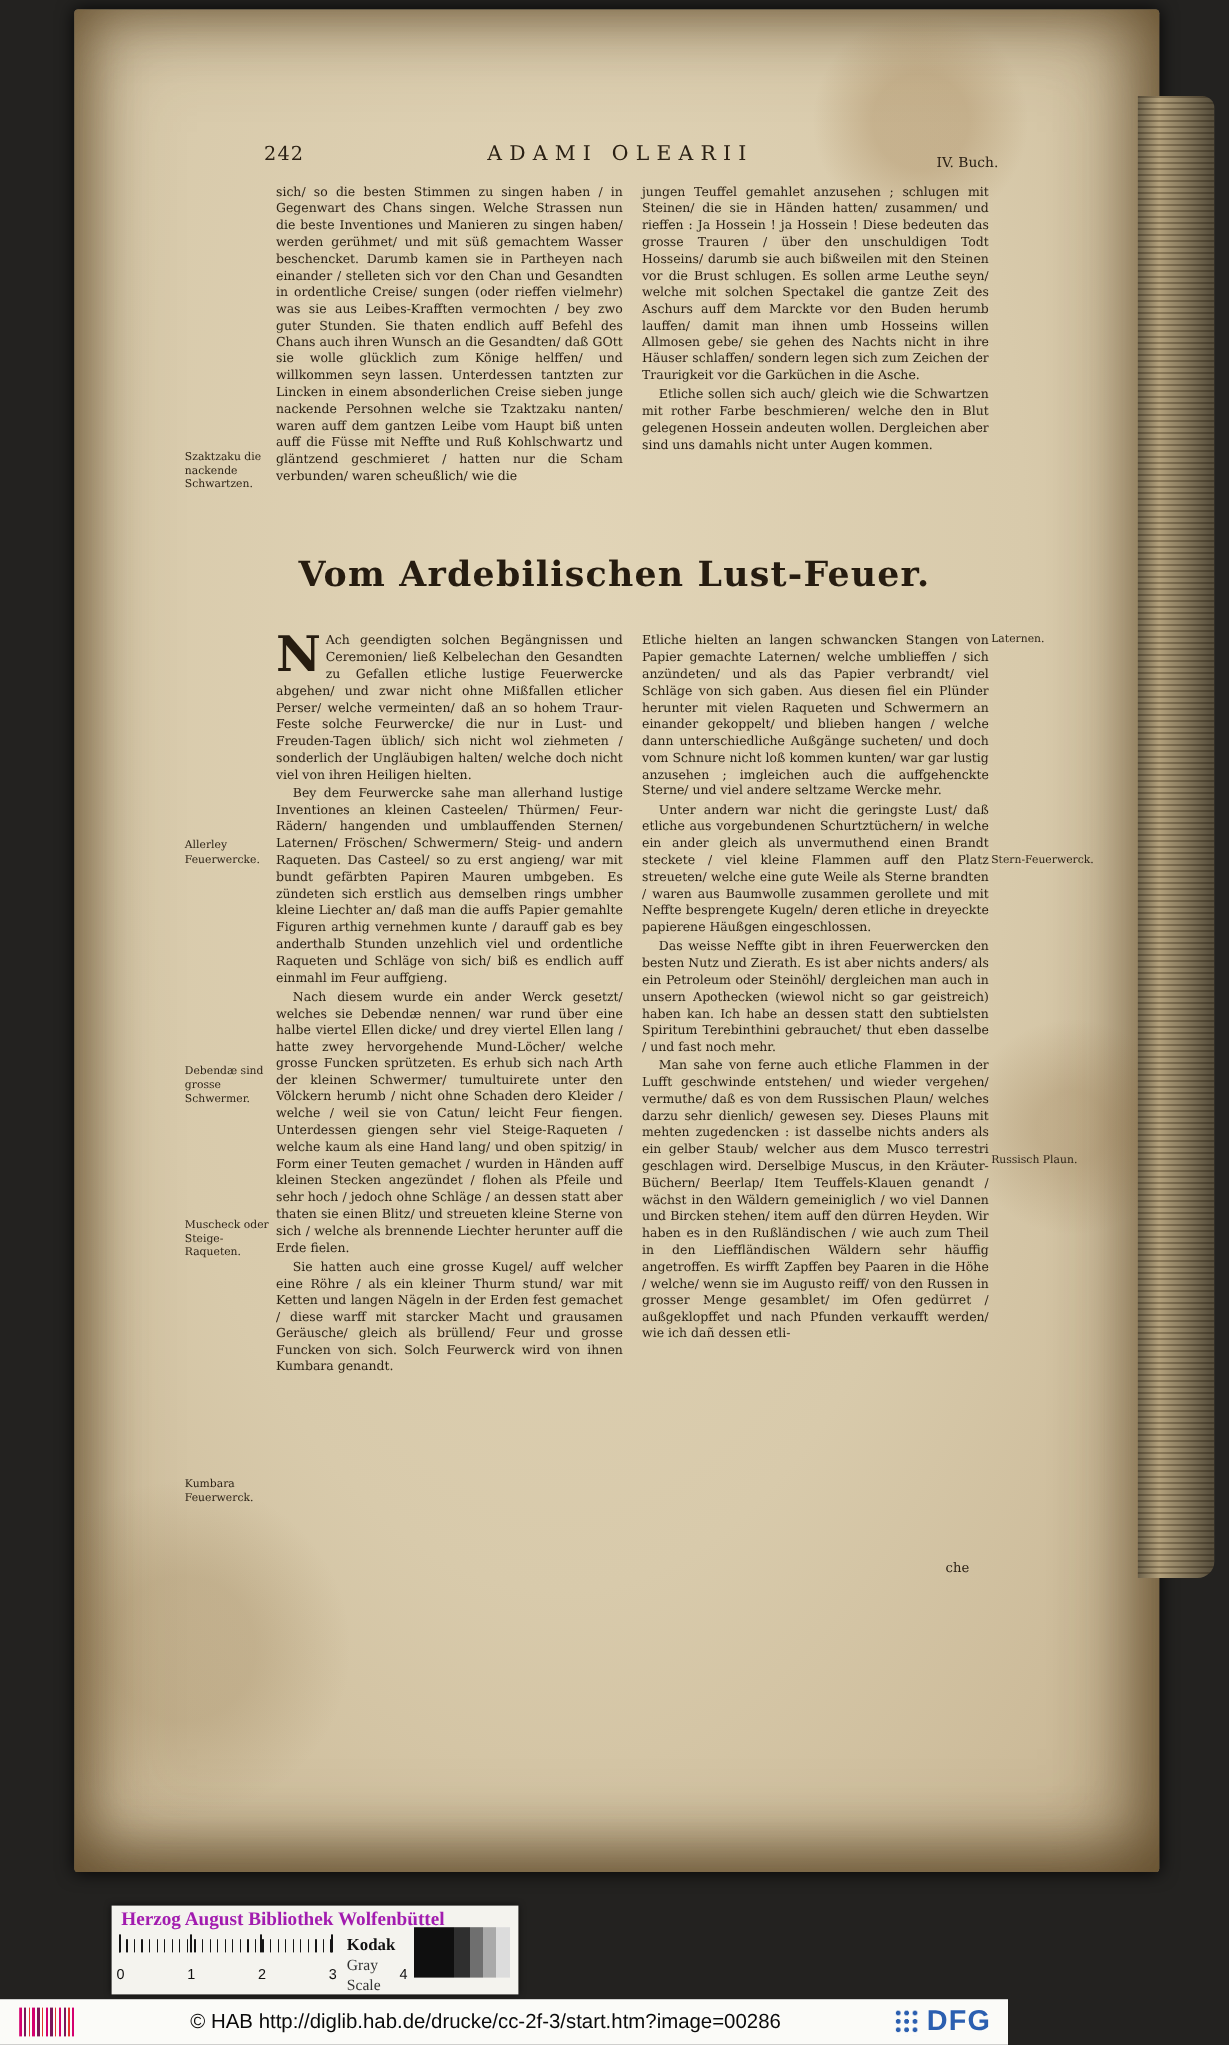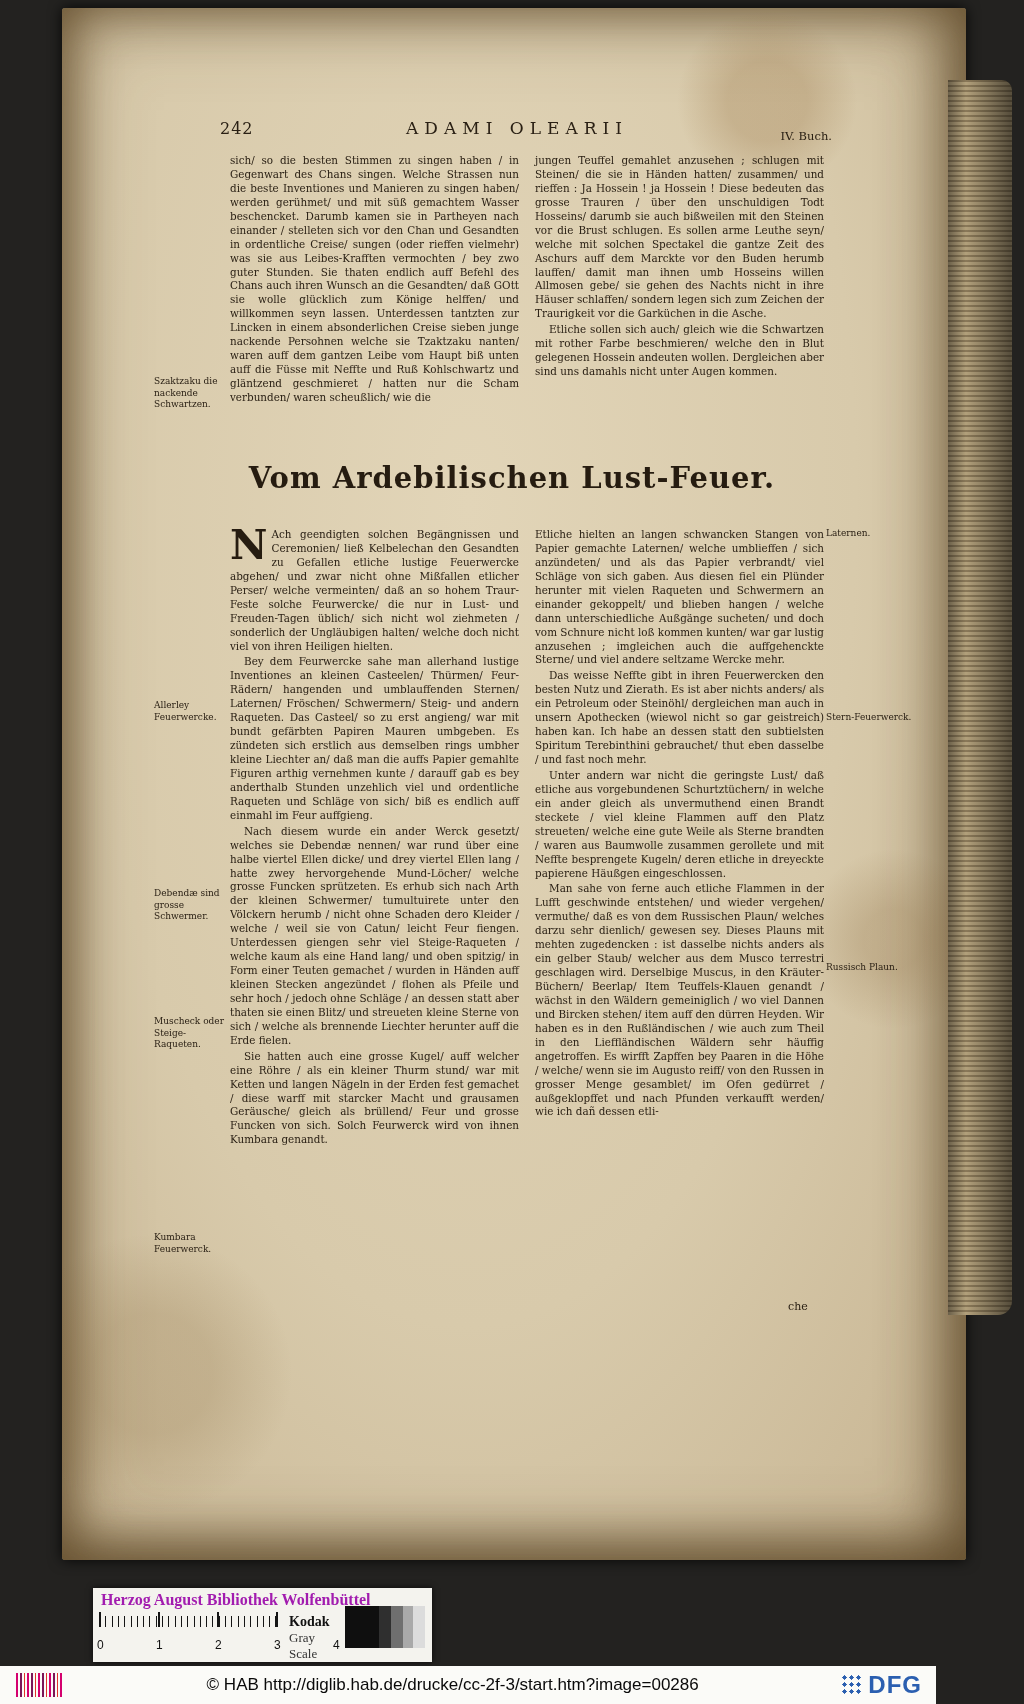--- a/index.html
+++ b/index.html
@@ -103,21 +103,21 @@
     font-family:Liberation Serif, serif;color:#111;
   }
   .kodak-brand{font-weight:bold;font-size:14px;display:block;}
   .kodak-sub{font-size:13px;display:block;color:#333;}
   .gray-patch{
     position:absolute;left:252px;top:18px;width:80px;height:42px;
     background:linear-gradient(90deg,#0f0f0f 0 42%, #2f2f2f 42% 58%, #6f6f6f 58% 72%, #a9a9a9 72% 85%, #dcdcdc 85% 100%);
   }
   
   .footer{
-    position:absolute;left:0;top:1666px;width:936px;height:38px;
+    position:absolute;left:0;top:1666px;width:840px;height:38px;
     background:#fbfbf8;display:flex;align-items:center;
   }
   .colorbar{
     margin-left:16px;width:48px;height:24px;flex:0 0 auto;
     background:repeating-linear-gradient(90deg,
       #d4006f 0 2px, transparent 2px 4px,
       #7c1658 4px 6px, transparent 6px 8px,
       #e2332b 8px 9px, transparent 9px 11px);
   }
   .copyright{
@@ -175,22 +175,22 @@
     <div class="col">
       <p class="noindent">
         <span class="dropcap">N</span><span>Ach geendigten solchen Begängnissen und Ceremonien/ ließ Kelbelechan den Gesandten zu Gefallen etliche lustige Feuerwercke abgehen/ und zwar nicht ohne Mißfallen etlicher Perser/ welche vermeinten/ daß an so hohem Traur-Feste solche Feurwercke/ die nur in Lust- und Freuden-Tagen üblich/ sich nicht wol ziehmeten / sonderlich der Ungläubigen halten/ welche doch nicht viel von ihren Heiligen hielten.</span>
       </p>
       <p>Bey dem Feurwercke sahe man allerhand lustige Inventiones an kleinen Casteelen/ Thürmen/ Feur-Rädern/ hangenden und umblauffenden Sternen/ Laternen/ Fröschen/ Schwermern/ Steig- und andern Raqueten. Das Casteel/ so zu erst angieng/ war mit bundt gefärbten Papiren Mauren umbgeben. Es zündeten sich erstlich aus demselben rings umbher kleine Liechter an/ daß man die auffs Papier gemahlte Figuren arthig vernehmen kunte / darauff gab es bey anderthalb Stunden unzehlich viel und ordentliche Raqueten und Schläge von sich/ biß es endlich auff einmahl im Feur auffgieng.</p>
       <p>Nach diesem wurde ein ander Werck gesetzt/ welches sie Debendæ nennen/ war rund über eine halbe viertel Ellen dicke/ und drey viertel Ellen lang / hatte zwey hervorgehende Mund-Löcher/ welche grosse Funcken sprützeten. Es erhub sich nach Arth der kleinen Schwermer/ tumultuirete unter den Völckern herumb / nicht ohne Schaden dero Kleider / welche / weil sie von Catun/ leicht Feur fiengen. Unterdessen giengen sehr viel Steige-Raqueten / welche kaum als eine Hand lang/ und oben spitzig/ in Form einer Teuten gemachet / wurden in Händen auff kleinen Stecken angezündet / flohen als Pfeile und sehr hoch / jedoch ohne Schläge / an dessen statt aber thaten sie einen Blitz/ und streueten kleine Sterne von sich / welche als brennende Liechter herunter auff die Erde fielen.</p>
       <p>Sie hatten auch eine grosse Kugel/ auff welcher eine Röhre / als ein kleiner Thurm stund/ war mit Ketten und langen Nägeln in der Erden fest gemachet / diese warff mit starcker Macht und grausamen Geräusche/ gleich als brüllend/ Feur und grosse Funcken von sich. Solch Feurwerck wird von ihnen Kumbara genandt.</p>
     </div>
     <div class="col">
       <p class="noindent">Etliche hielten an langen schwancken Stangen von Papier gemachte Laternen/ welche umblieffen / sich anzündeten/ und als das Papier verbrandt/ viel Schläge von sich gaben. Aus diesen fiel ein Plünder herunter mit vielen Raqueten und Schwermern an einander gekoppelt/ und blieben hangen / welche dann unterschiedliche Außgänge sucheten/ und doch vom Schnure nicht loß kommen kunten/ war gar lustig anzusehen ; imgleichen auch die auffgehenckte Sterne/ und viel andere seltzame Wercke mehr.</p>
+      <p>Unter andern war nicht die geringste Lust/ daß etliche aus vorgebundenen Schurtztüchern/ in welche ein ander gleich als unvermuthend einen Brandt steckete / viel kleine Flammen auff den Platz streueten/ welche eine gute Weile als Sterne brandten / waren aus Baumwolle zusammen gerollete und mit Neffte besprengete Kugeln/ deren etliche in dreyeckte papierene Häußgen eingeschlossen.</p>
       <p>Das weisse Neffte gibt in ihren Feuerwercken den besten Nutz und Zierath. Es ist aber nichts anders/ als ein Petroleum oder Steinöhl/ dergleichen man auch in unsern Apothecken (wiewol nicht so gar geistreich) haben kan. Ich habe an dessen statt den subtielsten Spiritum Terebinthini gebrauchet/ thut eben dasselbe / und fast noch mehr.</p>
-      <p>Unter andern war nicht die geringste Lust/ daß etliche aus vorgebundenen Schurtztüchern/ in welche ein ander gleich als unvermuthend einen Brandt steckete / viel kleine Flammen auff den Platz streueten/ welche eine gute Weile als Sterne brandten / waren aus Baumwolle zusammen gerollete und mit Neffte besprengete Kugeln/ deren etliche in dreyeckte papierene Häußgen eingeschlossen.</p>
       <p>Man sahe von ferne auch etliche Flammen in der Lufft geschwinde entstehen/ und wieder vergehen/ vermuthe/ daß es von dem Russischen Plaun/ welches darzu sehr dienlich/ gewesen sey. Dieses Plauns mit mehten zugedencken : ist dasselbe nichts anders als ein gelber Staub/ welcher aus dem Musco terrestri geschlagen wird. Derselbige Muscus, in den Kräuter-Büchern/ Beerlap/ Item Teuffels-Klauen genandt / wächst in den Wäldern gemeiniglich / wo viel Dannen und Bircken stehen/ item auff den dürren Heyden. Wir haben es in den Rußländischen / wie auch zum Theil in den Lieffländischen Wäldern sehr häuffig angetroffen. Es wirfft Zapffen bey Paaren in die Höhe / welche/ wenn sie im Augusto reiff/ von den Russen in grosser Menge gesamblet/ im Ofen gedürret / außgeklopffet und nach Pfunden verkaufft werden/ wie ich dañ dessen etli-</p>
     </div>
   </div>
 
   <div class="catchword">che</div>
 </div>
 
 <div class="book-edge"></div>
 
 <div class="label">

